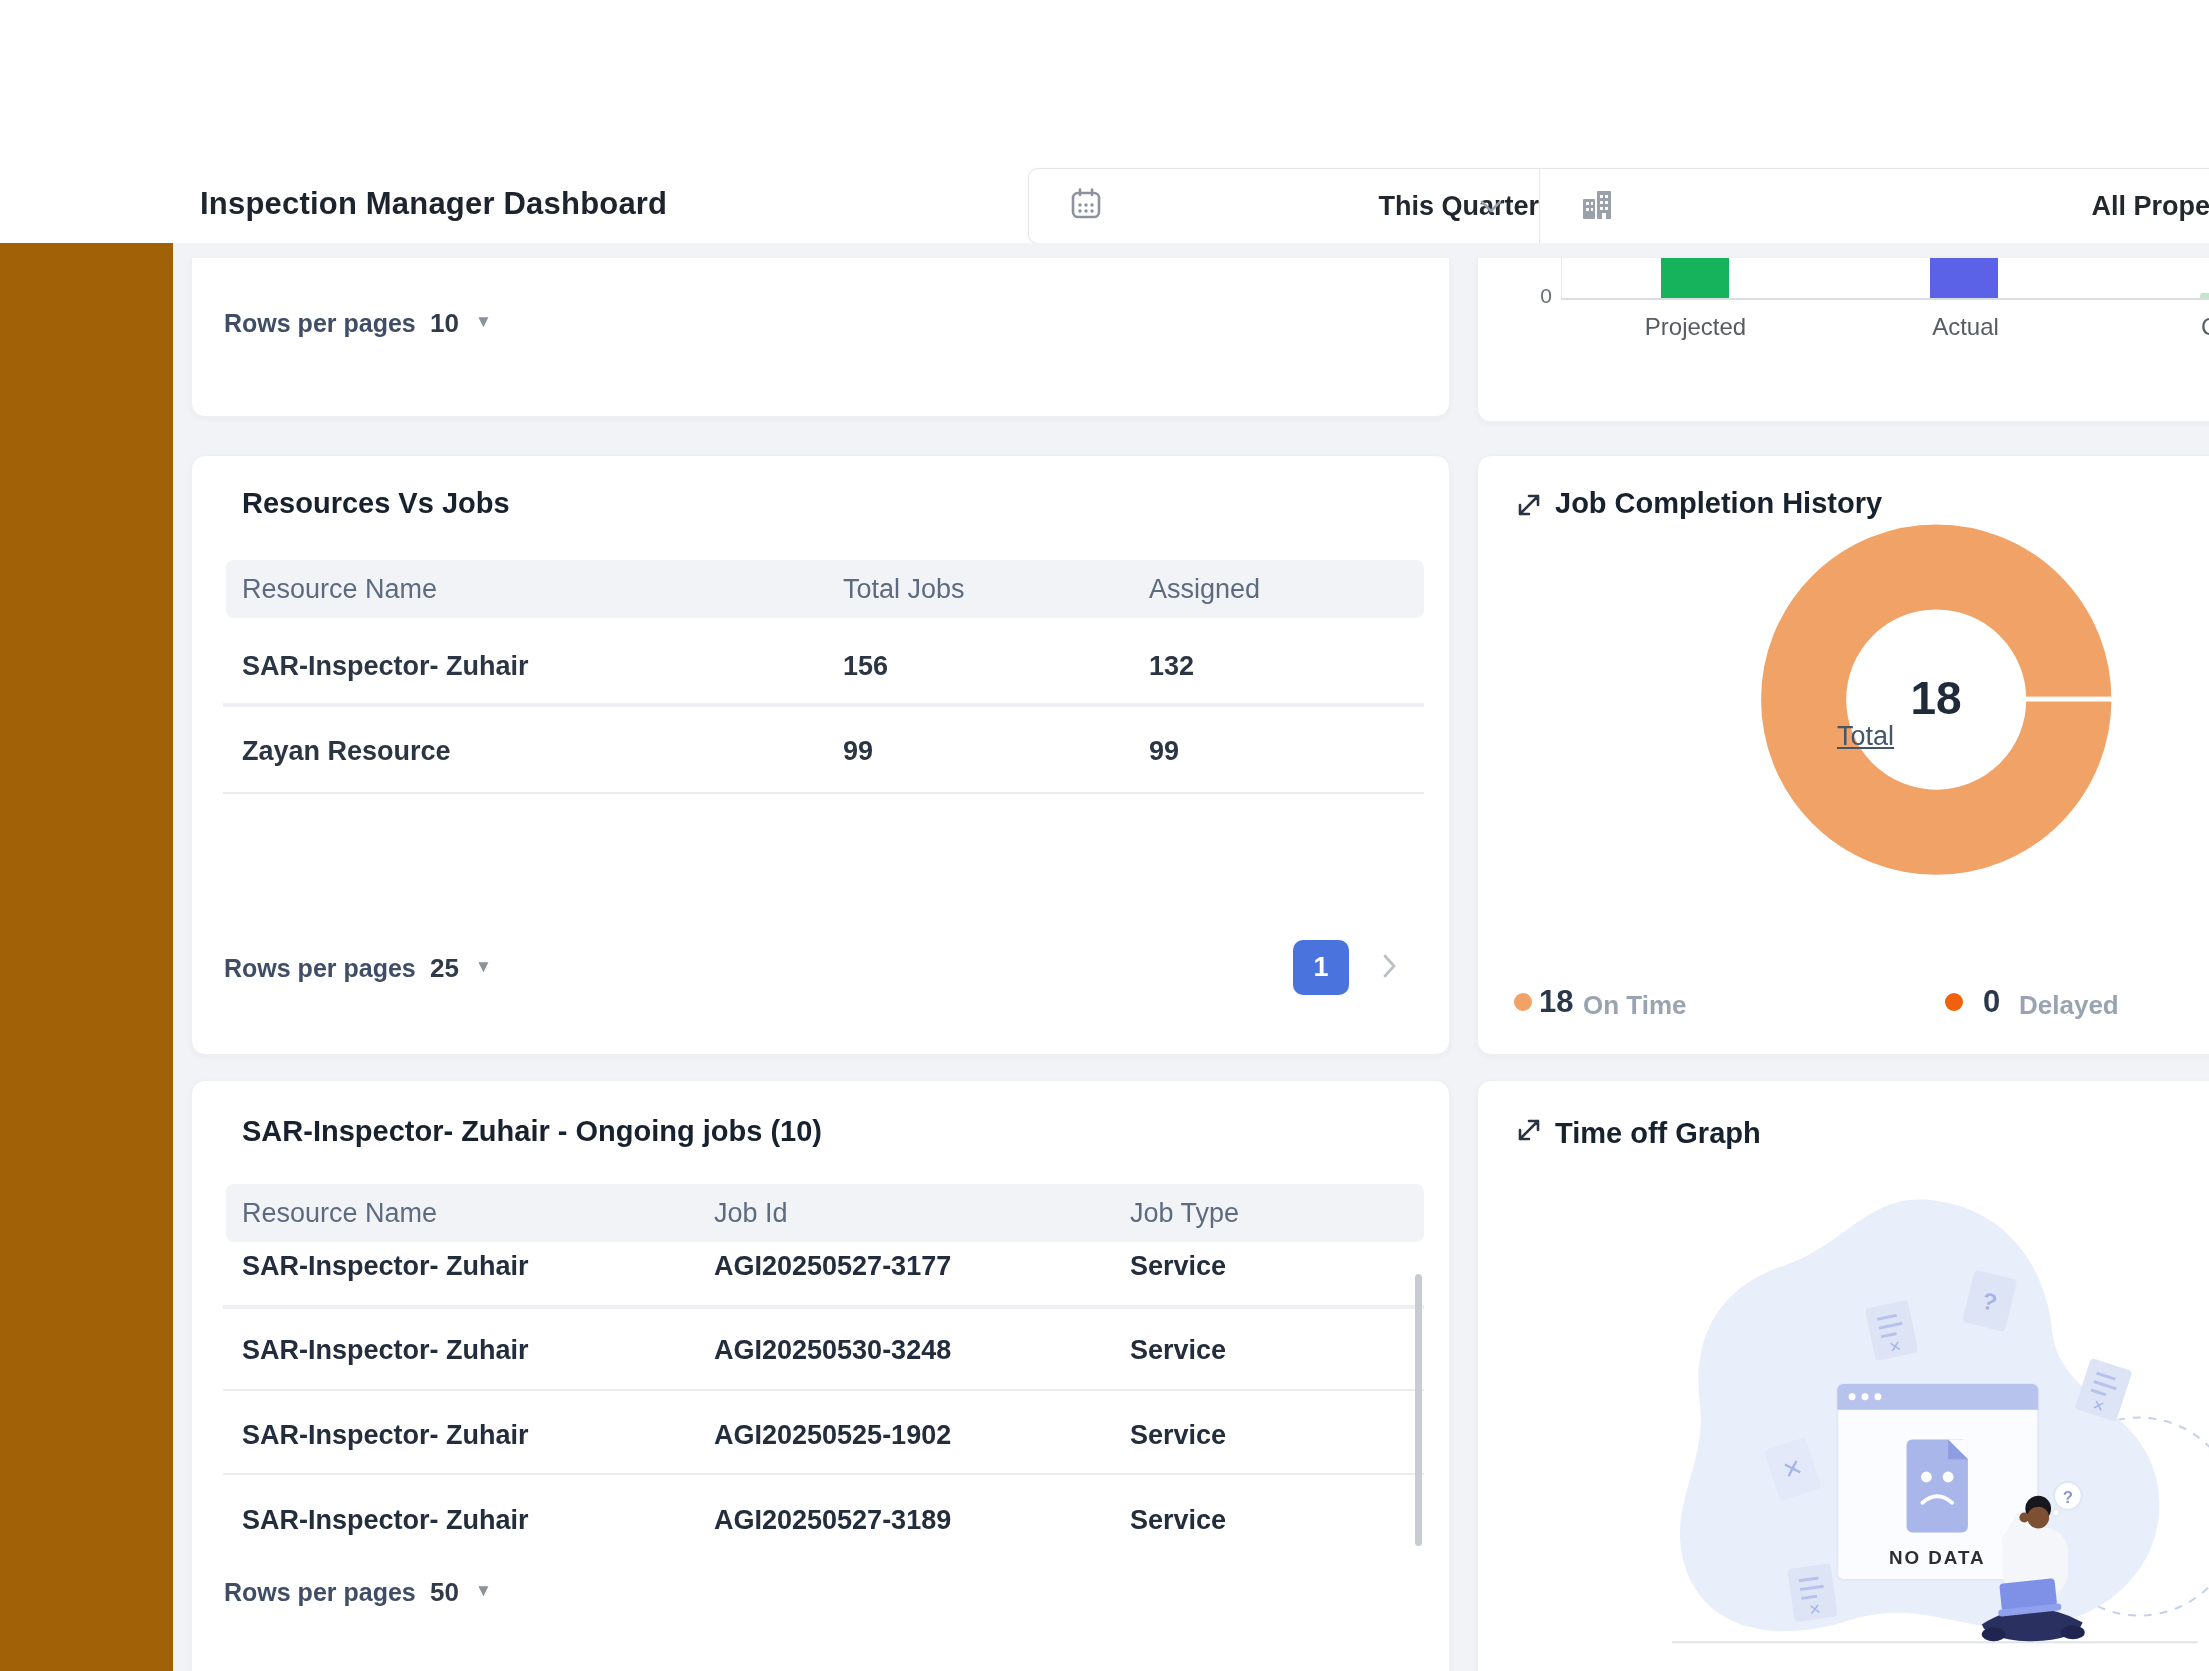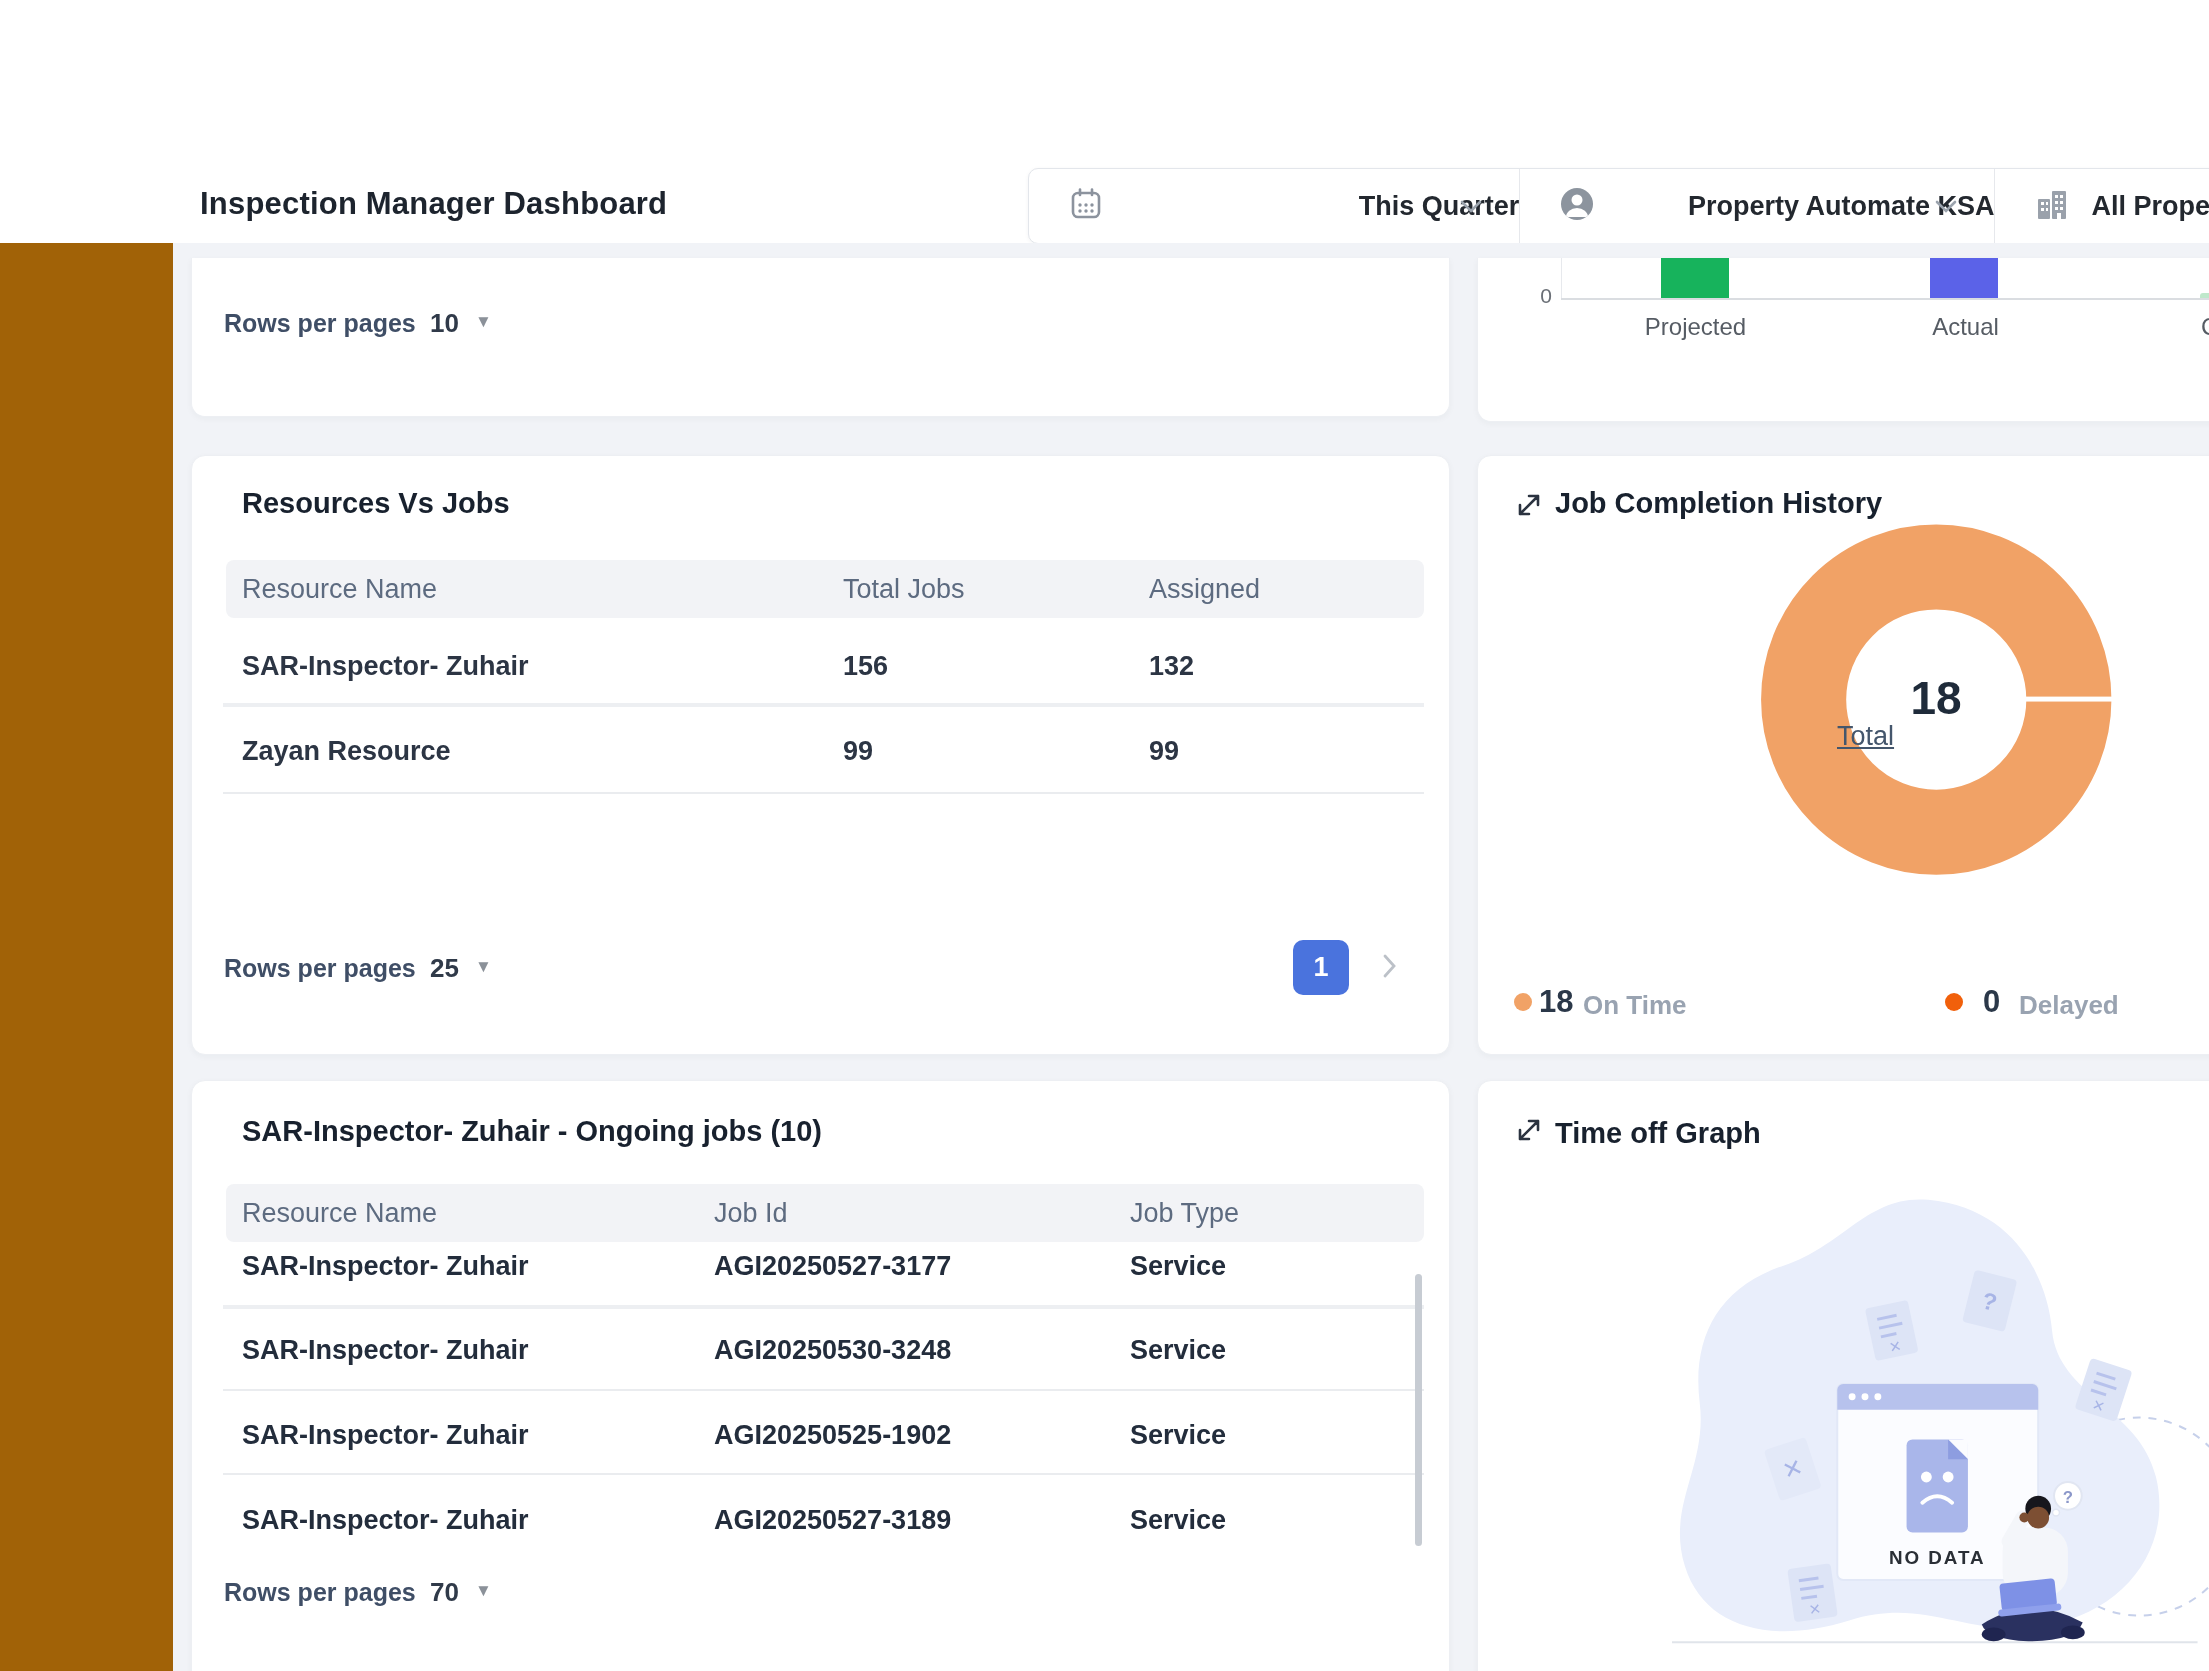--- a/index.html
+++ b/index.html
@@ -91,40 +91,20 @@
           </svg>
         </span>
         <span class="lbl">This Quarter</span>
         <span class="chev">
           <svg width="24" height="16" viewBox="0 0 24 16">
               <path d="M3 3 L12 12 L21 3" fill="none" stroke="#9ba3ad" stroke-width="2.6" stroke-linecap="round"></path>
             </svg>
         </span>
       </div>
 
-      <div class="filterseg s2">
-        <span>
-          <svg width="34" height="34" viewBox="0 0 34 34">
-            <clipPath id="ucl">
-                <circle cx="17" cy="17" r="16"></circle>
-              </clipPath>
-            <circle cx="17" cy="17" r="16" fill="#8c949e"></circle>
-            <g clip-path="url(#ucl)">
-              <circle cx="17" cy="13" r="5.5" fill="#ffffff"></circle>
-              <path d="M 6,30 a 11 9 0 0 1 22,0 Z" fill="#ffffff"></path>
-            </g>
-          </svg>
-        </span>
-        <span class="lbl">Property Automate KSA</span>
-        <span class="chev">
-          <svg width="24" height="16" viewBox="0 0 24 16">
-              <path d="M3 3 L12 12 L21 3" fill="none" stroke="#9ba3ad" stroke-width="2.6" stroke-linecap="round"></path>
-            </svg>
-        </span>
-      </div>
 
       <div class="filterseg s3">
         <span>
           <svg width="34" height="34" viewBox="0 0 34 34">
             <g fill="#9aa1ab">
               <rect x="3" y="12" width="12" height="20" rx="1"></rect>
               <rect x="17" y="4" width="14" height="28" rx="1"></rect>
             </g>
             <g fill="#ffffff">
               <rect x="6" y="15" width="3" height="3"></rect>
@@ -252,21 +232,21 @@
       <div>
         <div class="td bold" style="left:50px;top:424px">SAR-Inspector- Zuhair</div>
         <div class="td bold" style="left:522px;top:424px">AGI20250527-3189</div>
         <div class="td bold" style="left:938px;top:424px">Service</div>
       </div>
 
       <div class="vscroll"></div>
 
       <div class="rpp" style="top:492px">
         <span class="rpp-label">Rows per pages</span>
-        <span class="rpp-value">70</span>
+        <span class="rpp-value">50</span>
         <span class="rpp-caret">▼</span>
       </div>
     </div>
 
     <div class="card card-timeoff">
       <div class="expand-ic">
         <svg width="26" height="26" viewBox="0 0 26 26">
             <path d="M4 22 L22 4 M13 4 H22 V13 M4 13 V22 H13" fill="none" stroke="#2b3340" stroke-width="2.6" stroke-linecap="round" stroke-linejoin="round"></path>
           </svg>
       </div>

